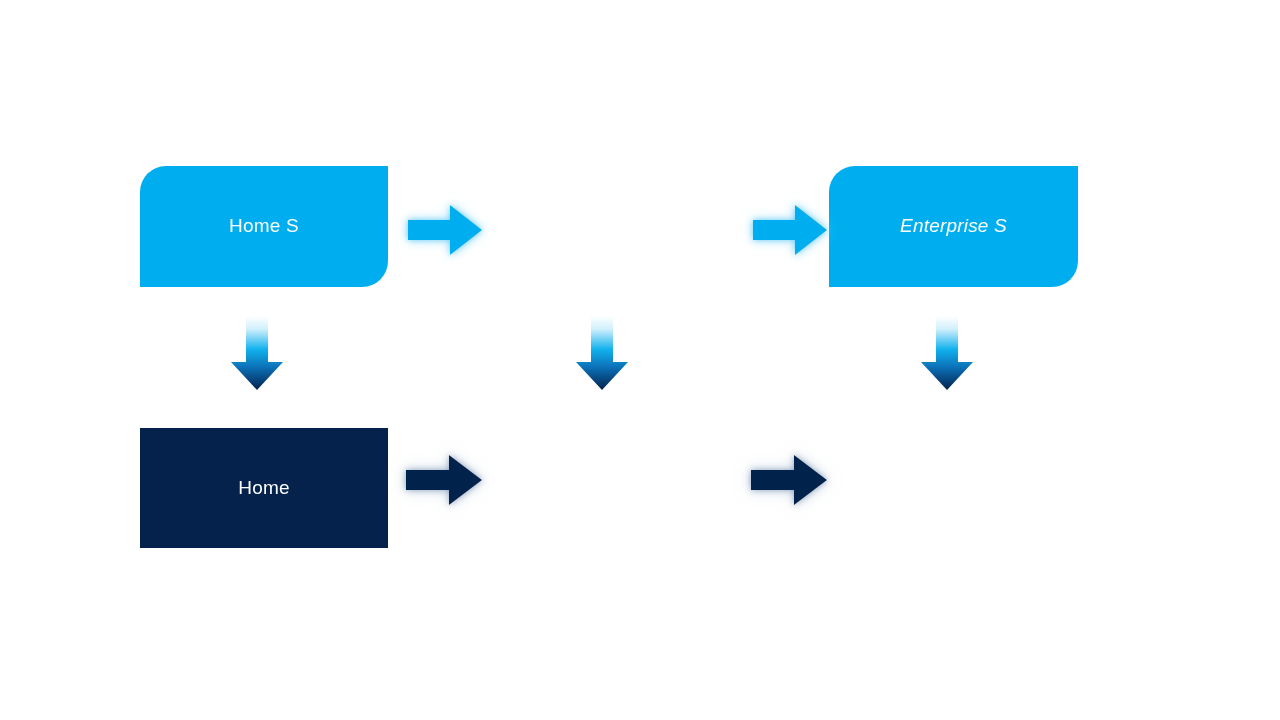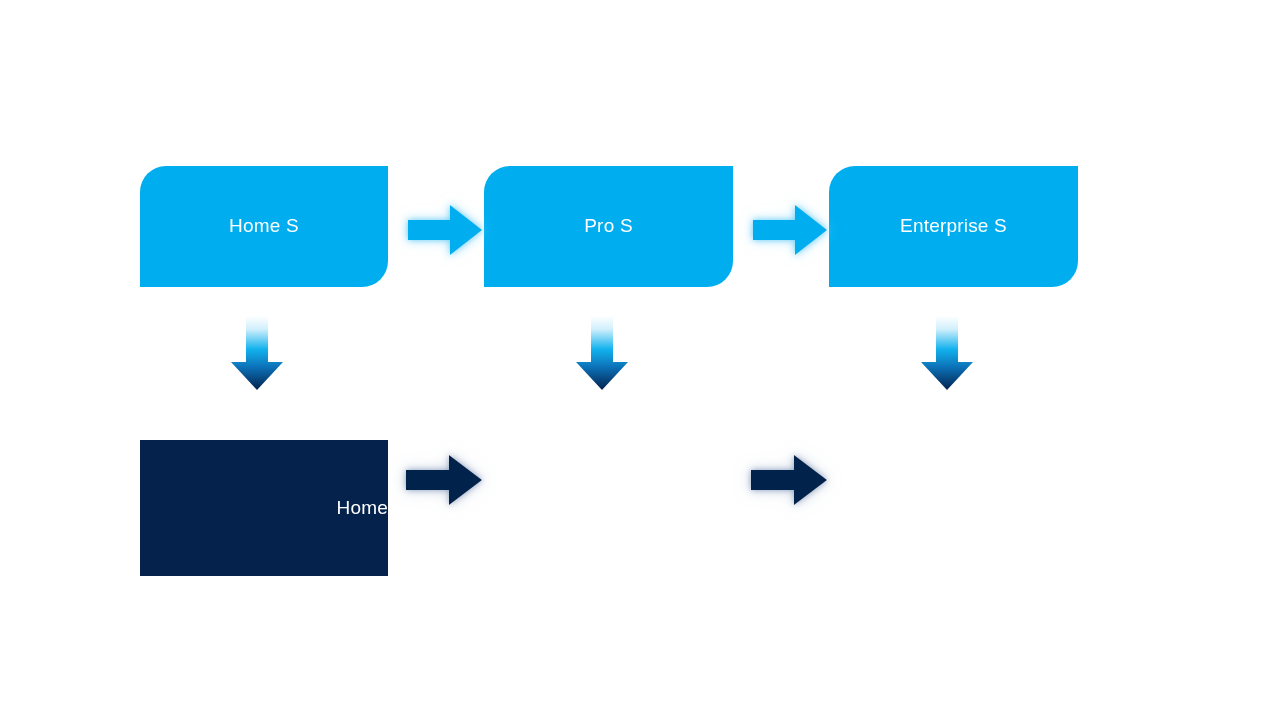--- a/index.html
+++ b/index.html
@@ -54,48 +54,45 @@
 
   
   .arrow {
     position: absolute;
     display: block;
   }
   .arrow svg { display: block; overflow: visible; }
 
   
   .row-top    { top: 166px; height: 121px; }
-  .row-bottom { top: 440px; height: 136px; justify-content: flex-end; }
+  .row-bottom { top: 428px; height: 120px; }
 
   .col-1 { left: 140px;  width: 248px; }
   .col-2 { left: 484px;  width: 249px; }
-  .col-3 { left: 829px;  width: 249px; }
+  .col-3 { left: 829px;  width: 249px; font-style: italic; }
 
   .arr-top-1 { left: 406px; top: 202px; width: 78px; height: 56px; }
   .arr-top-2 { left: 751px; top: 202px; width: 78px; height: 56px; }
 
   .arr-bot-1 { left: 404px; top: 452px; width: 80px; height: 56px; }
   .arr-bot-2 { left: 749px; top: 452px; width: 80px; height: 56px; }
 
   .arr-down-1 { left: 228px; top: 314px; width: 58px; height: 78px; }
   .arr-down-2 { left: 573px; top: 314px; width: 58px; height: 78px; }
   .arr-down-3 { left: 918px; top: 314px; width: 58px; height: 78px; }
 </style>
 </head>
 <body>
 
 <div id="canvas">
 
   <div class="node node-top row-top col-1">
     <span class="node-label">Home S</span>
   </div>
 
-  <div class="node node-top row-top col-2">
-    <span class="node-label">Pro S</span>
-  </div>
 
   <div class="node node-top row-top col-3">
     <span class="node-label">Enterprise S</span>
   </div>
 
   <div class="arrow arr-top-1">
     <svg width="78" height="56" viewBox="0 0 78 56" xmlns="http://www.w3.org/2000/svg">
       <defs>
         <filter id="glowLight1" x="-60%" y="-60%" width="220%" height="220%">
           <feDropShadow dx="0" dy="0" stdDeviation="3.2" flood-color="#4FC8F5" flood-opacity="0.85"></feDropShadow>

